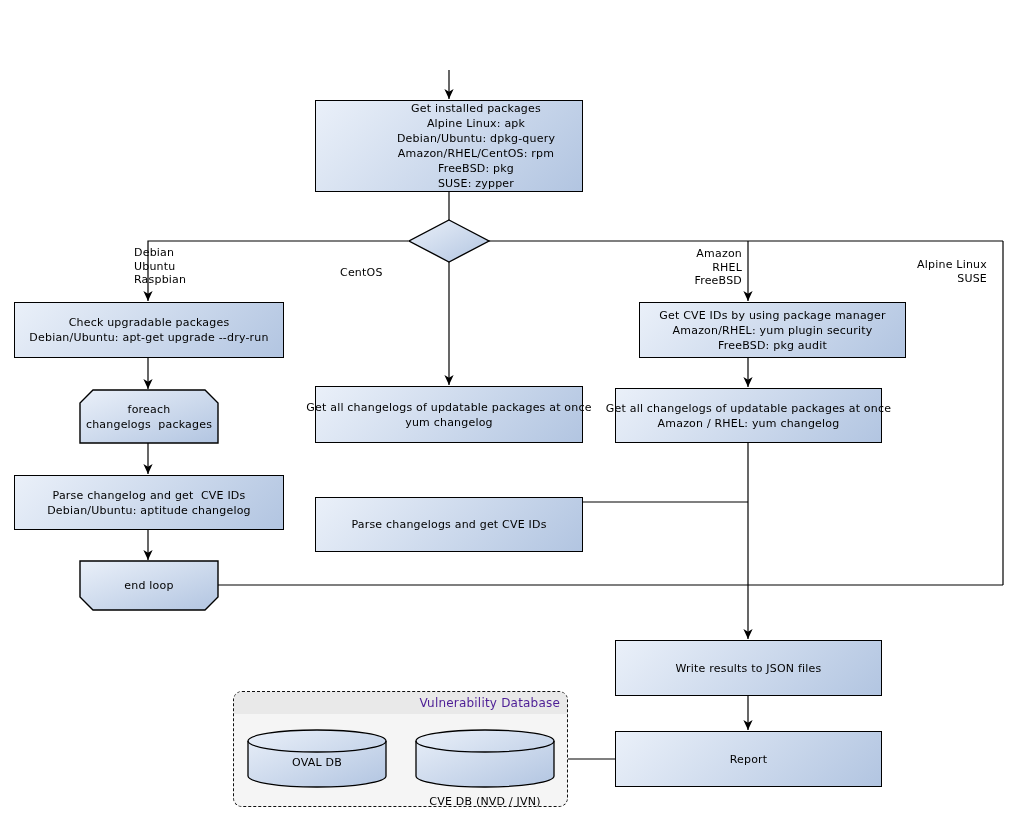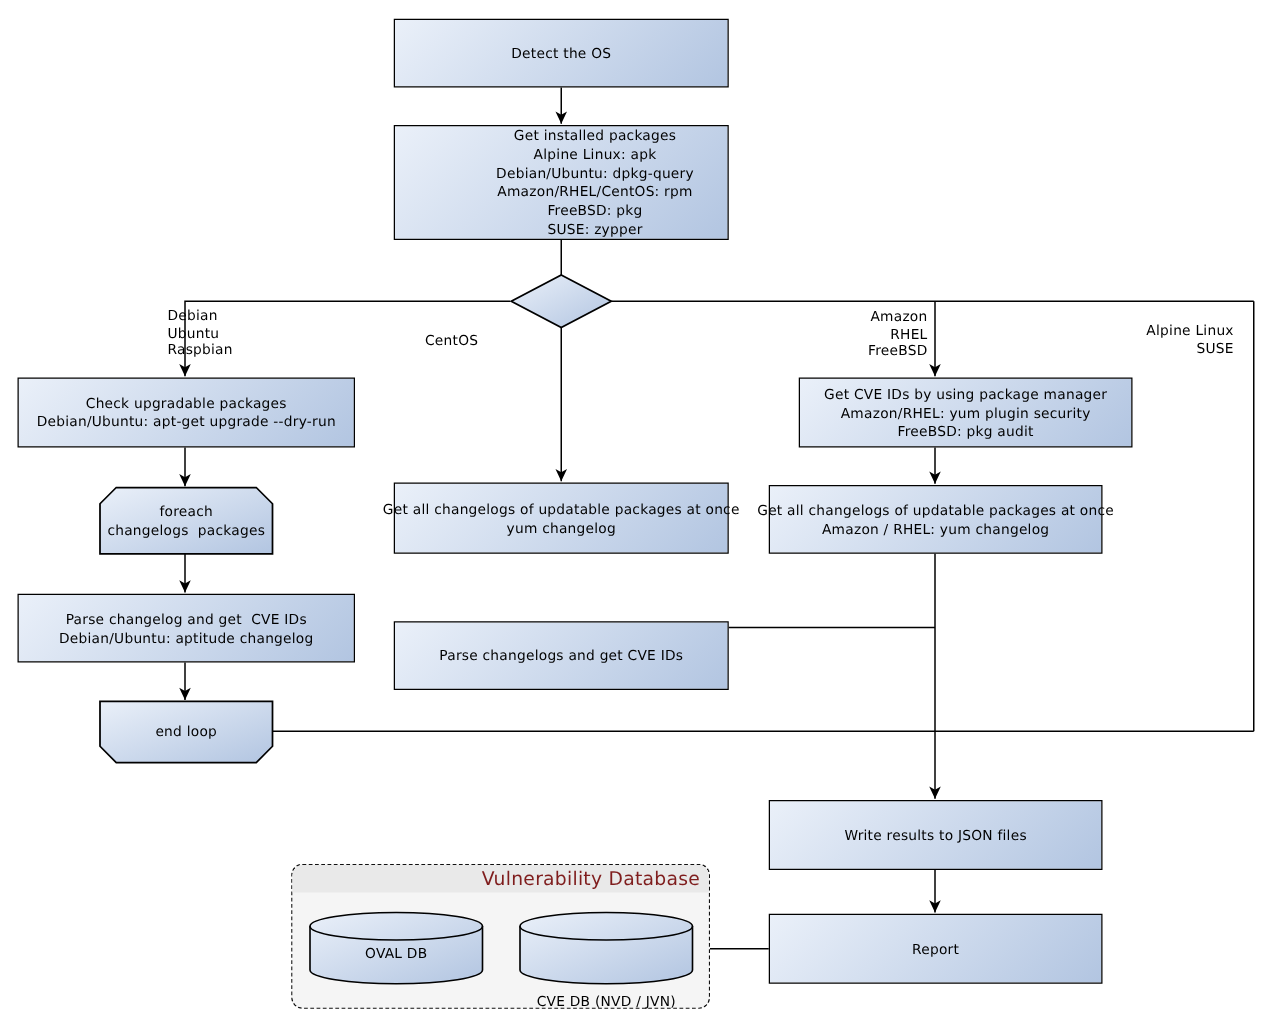--- a/index.html
+++ b/index.html
@@ -21,21 +21,21 @@
     pointer-events:none;
   }
   .elabel{position:absolute;font-size:11px;line-height:13.5px;white-space:pre;letter-spacing:.2px;}
   .panel{
     position:absolute;left:233px;top:691px;width:335px;height:116px;
     background:#f5f5f5;border:1.3px dashed #111;border-radius:9px;box-sizing:border-box;
   }
   .panel-header{
     height:22px;background:#e9e9e9;border-radius:8px 8px 0 0;
     display:flex;align-items:center;justify-content:flex-end;
-    padding-right:7px;font-size:15px;letter-spacing:.2px;color:#7f1d1d;
+    padding-right:7px;font-size:12px;letter-spacing:.2px;color:#4c1d95;
   }
 </style>
 </head>
 <body>
 
 <div id="canvas">
 
   <div class="panel">
     <div class="panel-header">
       <span>Vulnerability Database</span>
@@ -82,23 +82,20 @@
       <path d="M248,741 A69,11 0 0 1 386,741 L386,776 A69,11 0 0 1 248,776 Z" fill="url(#grad)" stroke="#000" stroke-width="1.3"></path>
       <path d="M248,741 A69,11 0 0 0 386,741" fill="none" stroke="#000" stroke-width="1.3"></path>
     </g>
 
     <g>
       <path d="M416,741 A69,11 0 0 1 554,741 L554,776 A69,11 0 0 1 416,776 Z" fill="url(#grad)" stroke="#000" stroke-width="1.3"></path>
       <path d="M416,741 A69,11 0 0 0 554,741" fill="none" stroke="#000" stroke-width="1.3"></path>
     </g>
   </svg>
 
-  <div class="node" style="left:315px;top:15px;width:268px;height:55px;">
-    <div class="txt">Detect the OS</div>
-  </div>
 
   <div class="node" style="left:14px;top:302px;width:270px;height:56px;">
     <div class="txt">Check upgradable packages
 Debian/Ubuntu: apt-get upgrade --dry-run</div>
   </div>
 
   <div class="node" style="left:315px;top:100px;width:268px;height:92px;">
     <div class="txt shift-r">Get installed packages
 Alpine Linux: apk
 Debian/Ubuntu: dpkg-query

